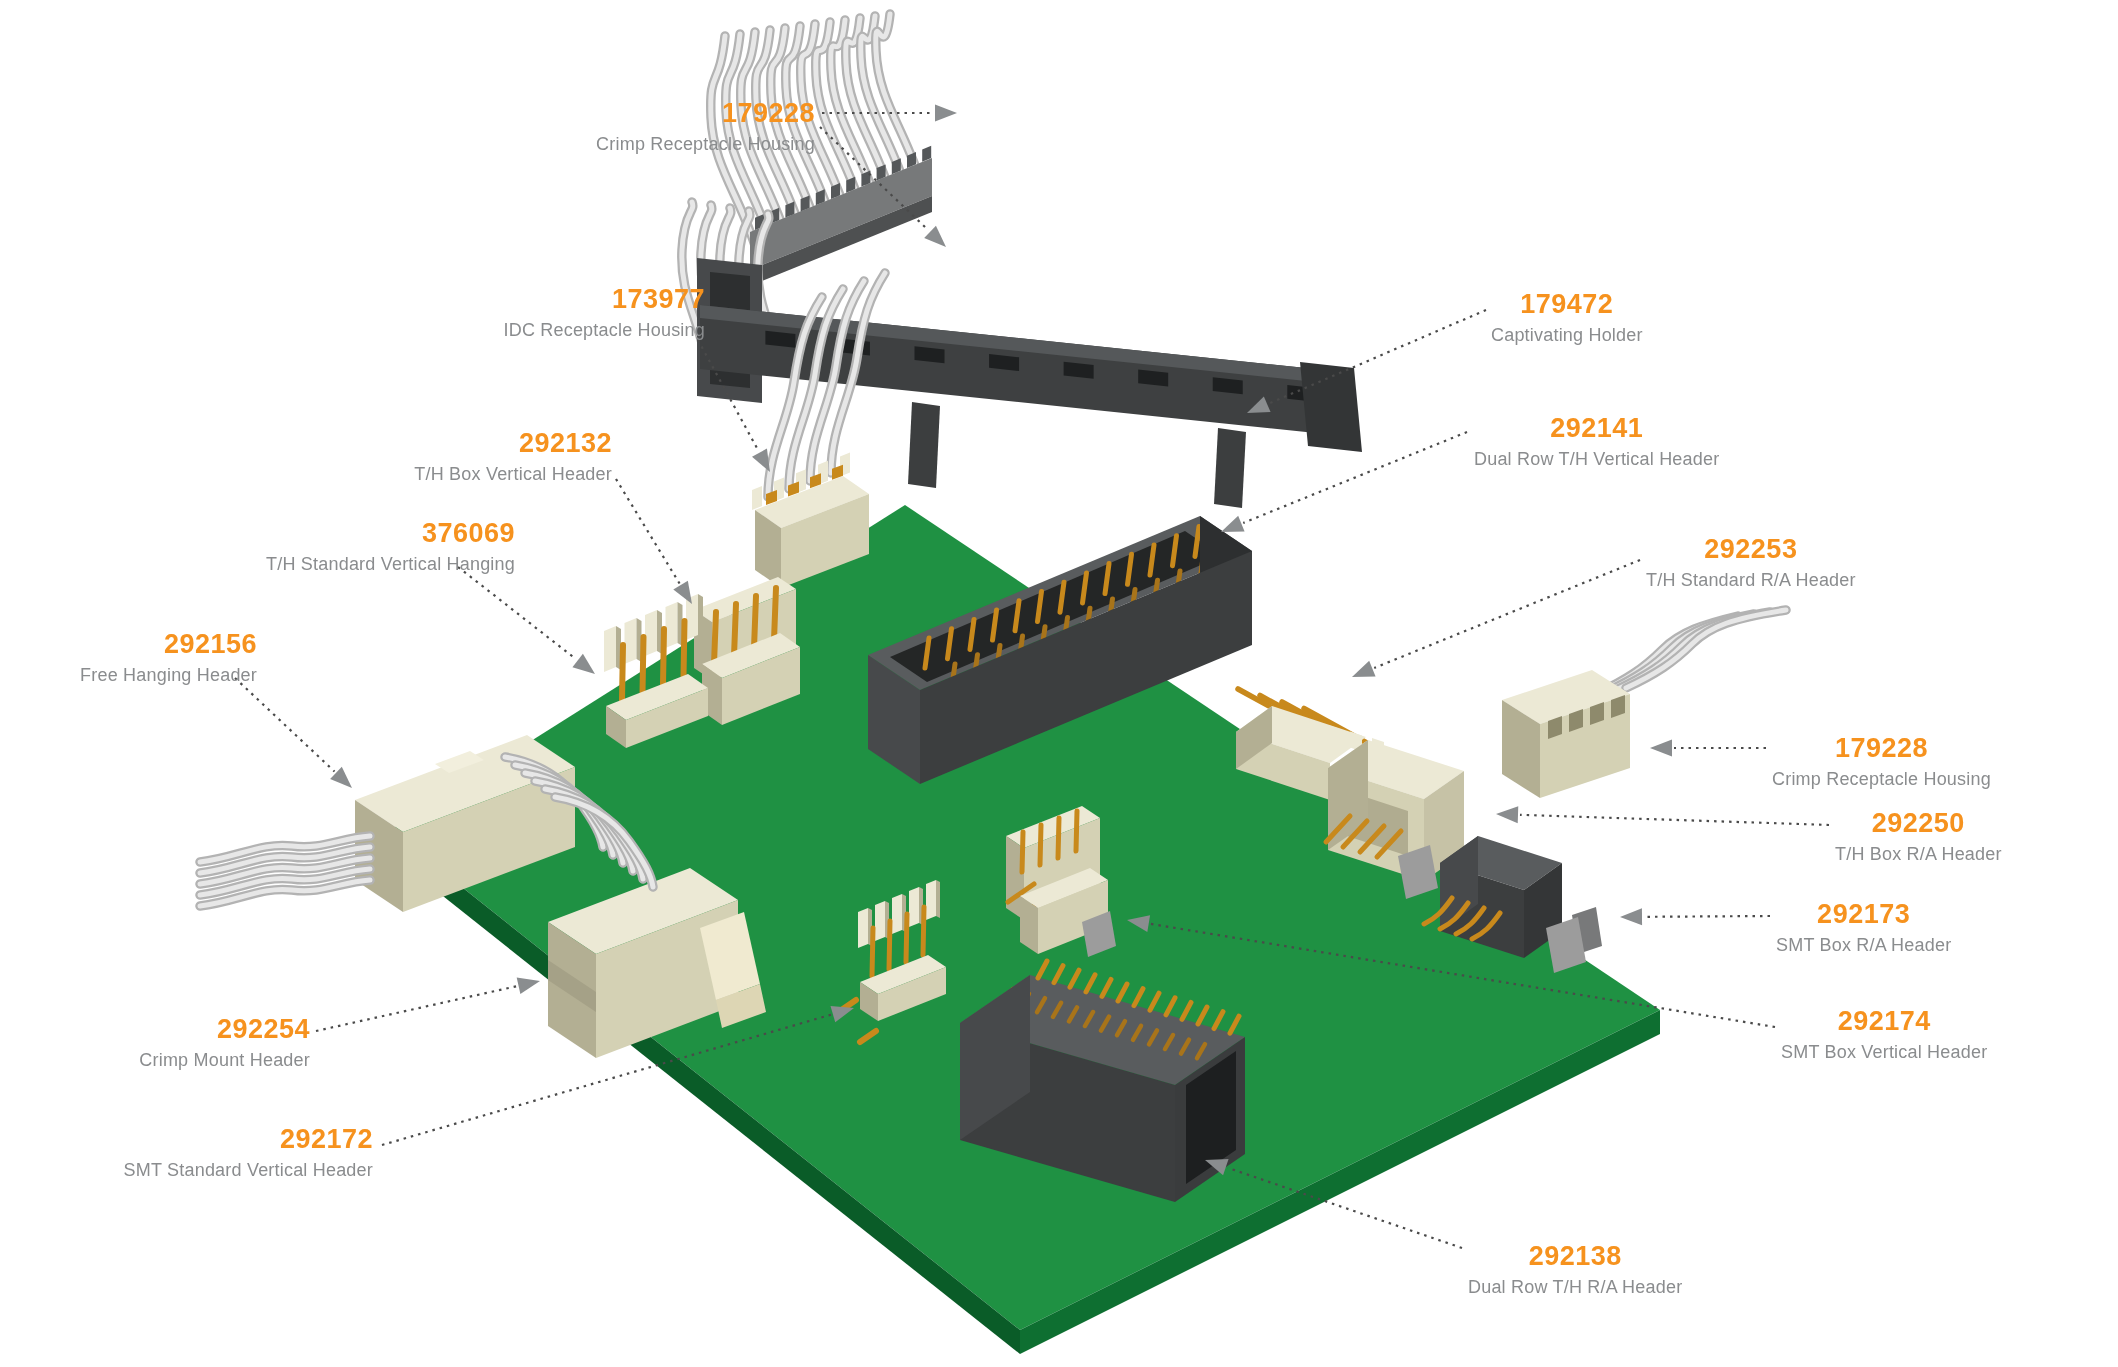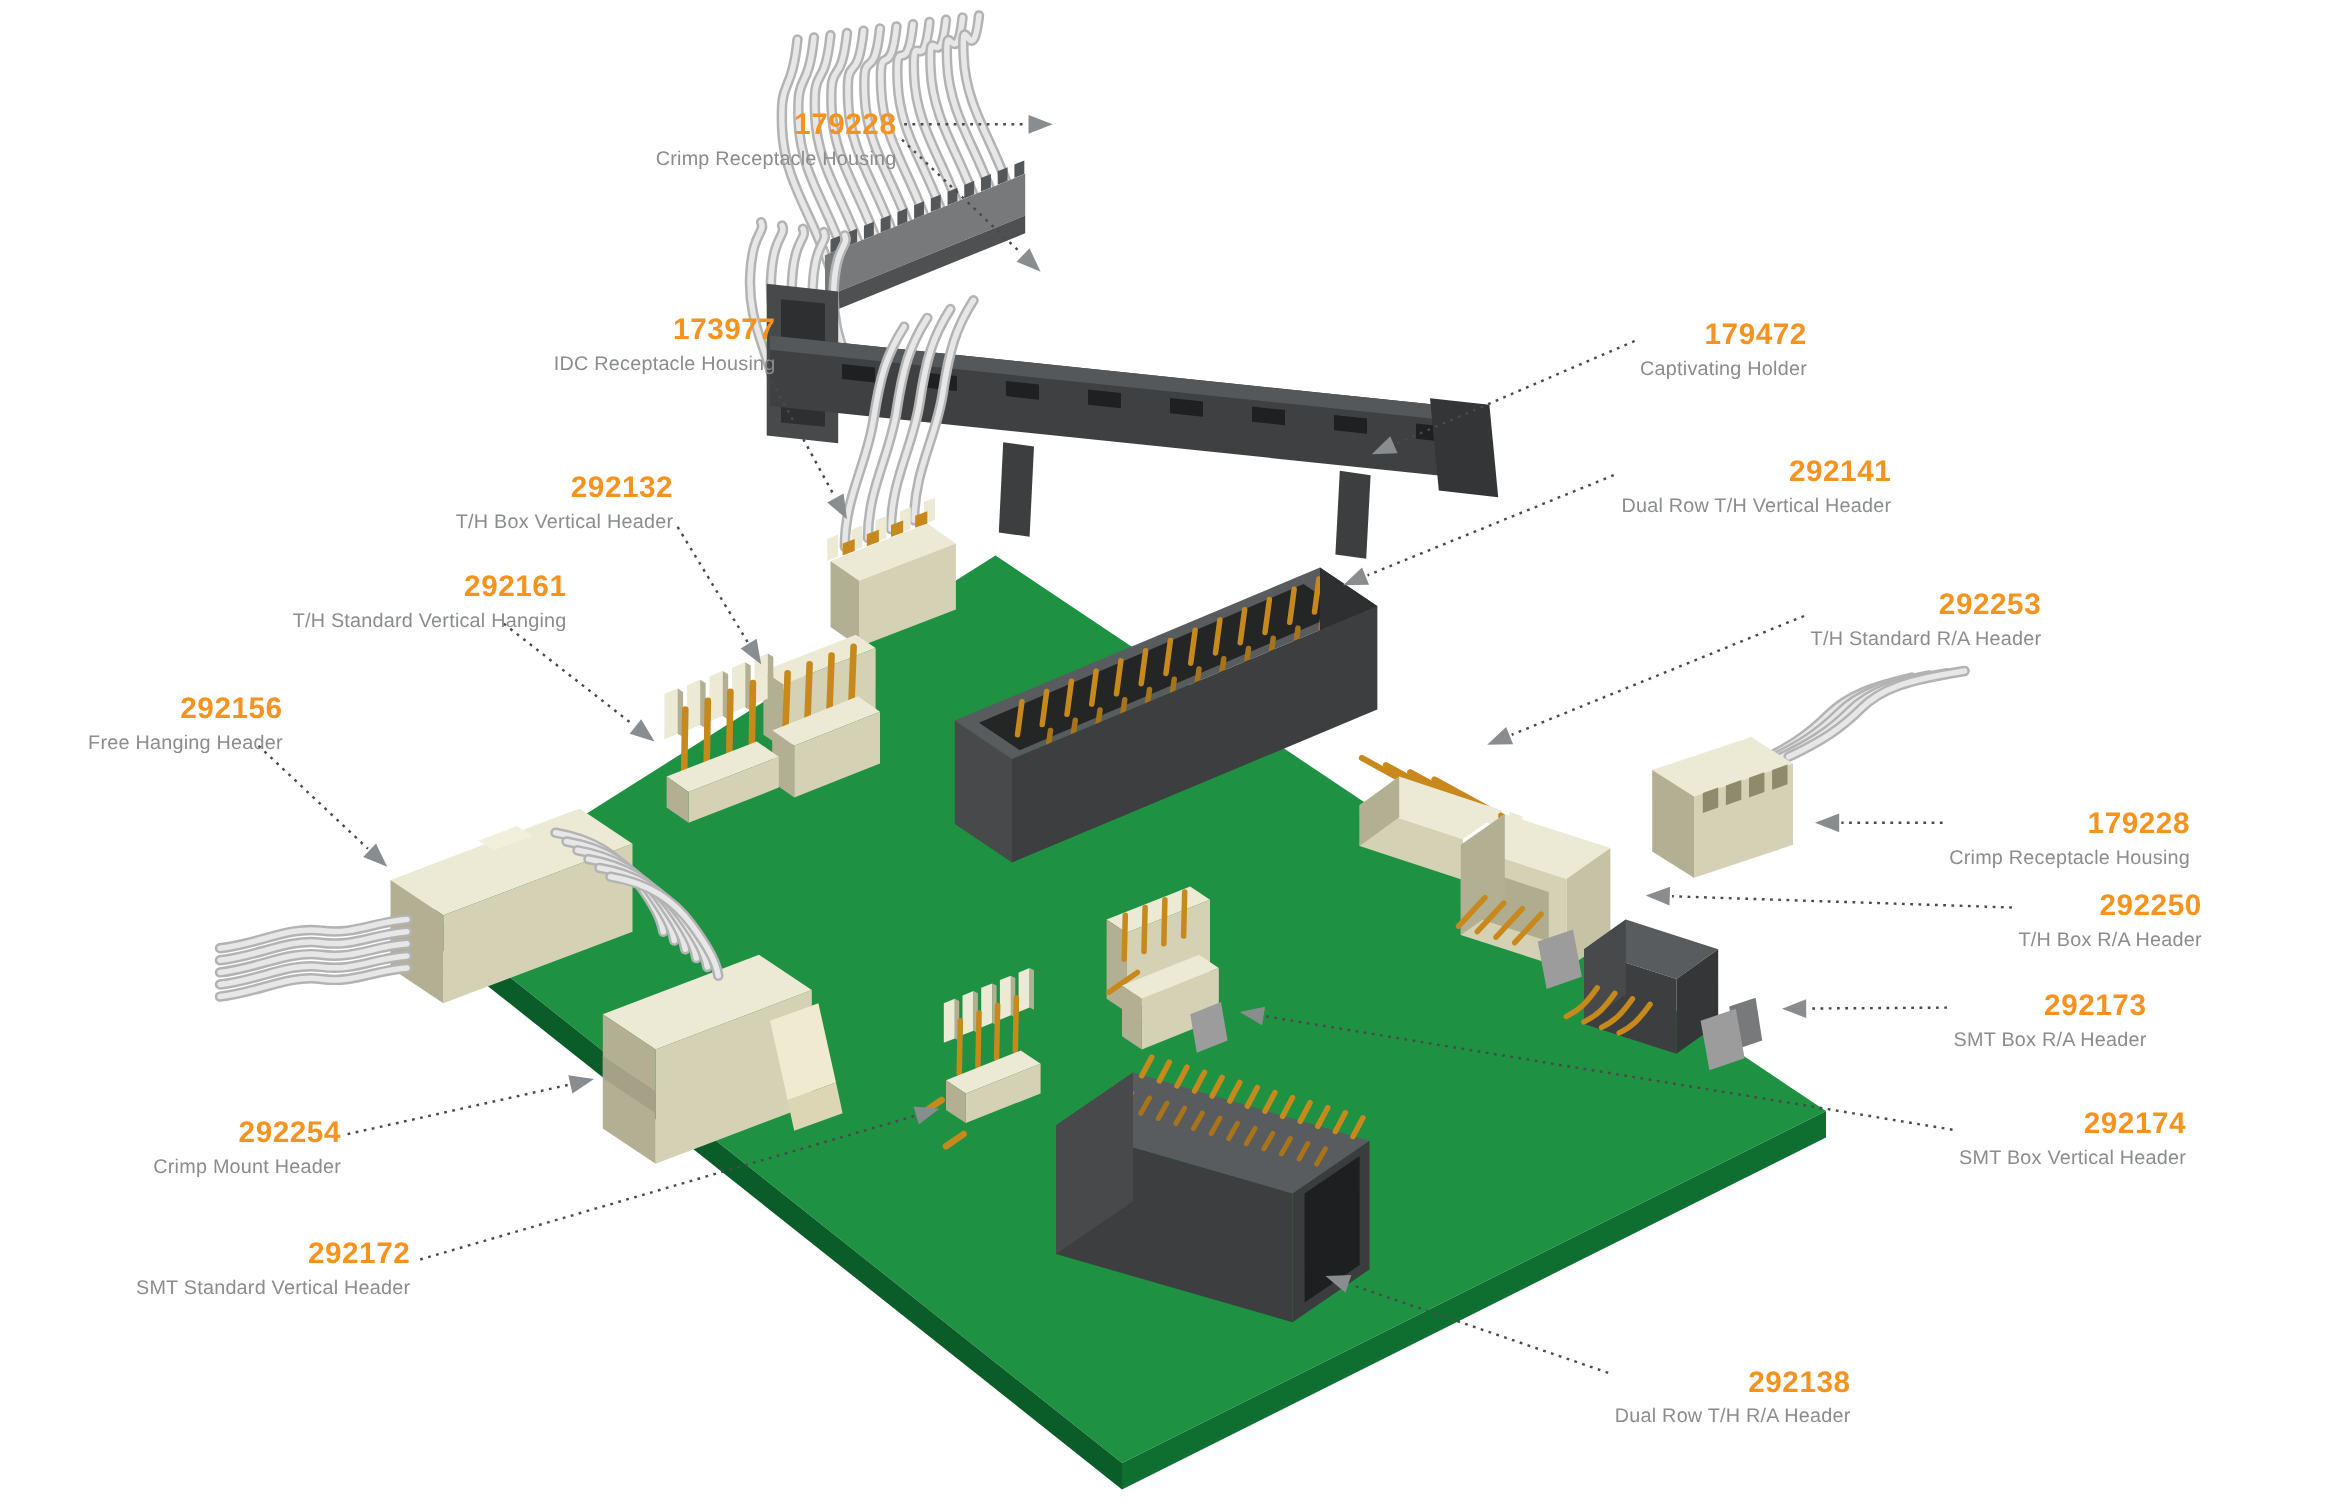--- a/index.html
+++ b/index.html
@@ -3,21 +3,21 @@
 <meta charset="utf-8">
 <style>
   html,body{margin:0;padding:0;background:#fff;}
   #stage{position:relative;width:2118px;height:1367px;background:#ffffff;overflow:hidden;
          font-family:"Liberation Sans",sans-serif;}
   #scene{position:absolute;left:0;top:0;}
   .callout{position:absolute;white-space:nowrap;}
   .callout .pn{font-weight:bold;font-size:27px;line-height:1;letter-spacing:.5px;}
   .callout .desc{font-size:18px;line-height:1;margin-top:8px;letter-spacing:.2px;}
   .align-right{text-align:right;}
-  .align-left{text-align:right;}
+  .align-left{text-align:center;}
 </style>
 </head>
 <body>
 
 <div id="stage">
   <svg id="scene" width="2118" height="1367" viewBox="0 0 2118 1367">
       <g>
         <polygon points="905,505 1660,1010 1020,1330 390,830" fill="#1f9143"></polygon>
         <polygon points="390,830 1020,1330 1020,1354 390,854" fill="#0a5c28"></polygon>
         <polygon points="1020,1330 1660,1010 1660,1034 1020,1354" fill="#0e6f31"></polygon>
@@ -381,21 +381,21 @@
       </div>
       <div class="callout align-right" style="top: 286px; right: 1413px;">
         <div class="pn" style="color: rgb(246, 146, 30);">173977</div>
         <div class="desc" style="color: rgb(138, 140, 142);">IDC Receptacle Housing</div>
       </div>
       <div class="callout align-right" style="top: 430px; right: 1506px;">
         <div class="pn" style="color: rgb(246, 146, 30);">292132</div>
         <div class="desc" style="color: rgb(138, 140, 142);">T/H Box Vertical Header</div>
       </div>
       <div class="callout align-right" style="top: 520px; right: 1603px;">
-        <div class="pn" style="color: rgb(246, 146, 30);">292161</div>
+        <div class="pn" style="color: rgb(246, 146, 30);">376069</div>
         <div class="desc" style="color: rgb(138, 140, 142);">T/H Standard Vertical Hanging</div>
       </div>
       <div class="callout align-right" style="top: 631px; right: 1861px;">
         <div class="pn" style="color: rgb(246, 146, 30);">292156</div>
         <div class="desc" style="color: rgb(138, 140, 142);">Free Hanging Header</div>
       </div>
       <div class="callout align-right" style="top: 1016px; right: 1808px;">
         <div class="pn" style="color: rgb(246, 146, 30);">292254</div>
         <div class="desc" style="color: rgb(138, 140, 142);">Crimp Mount Header</div>
       </div>

